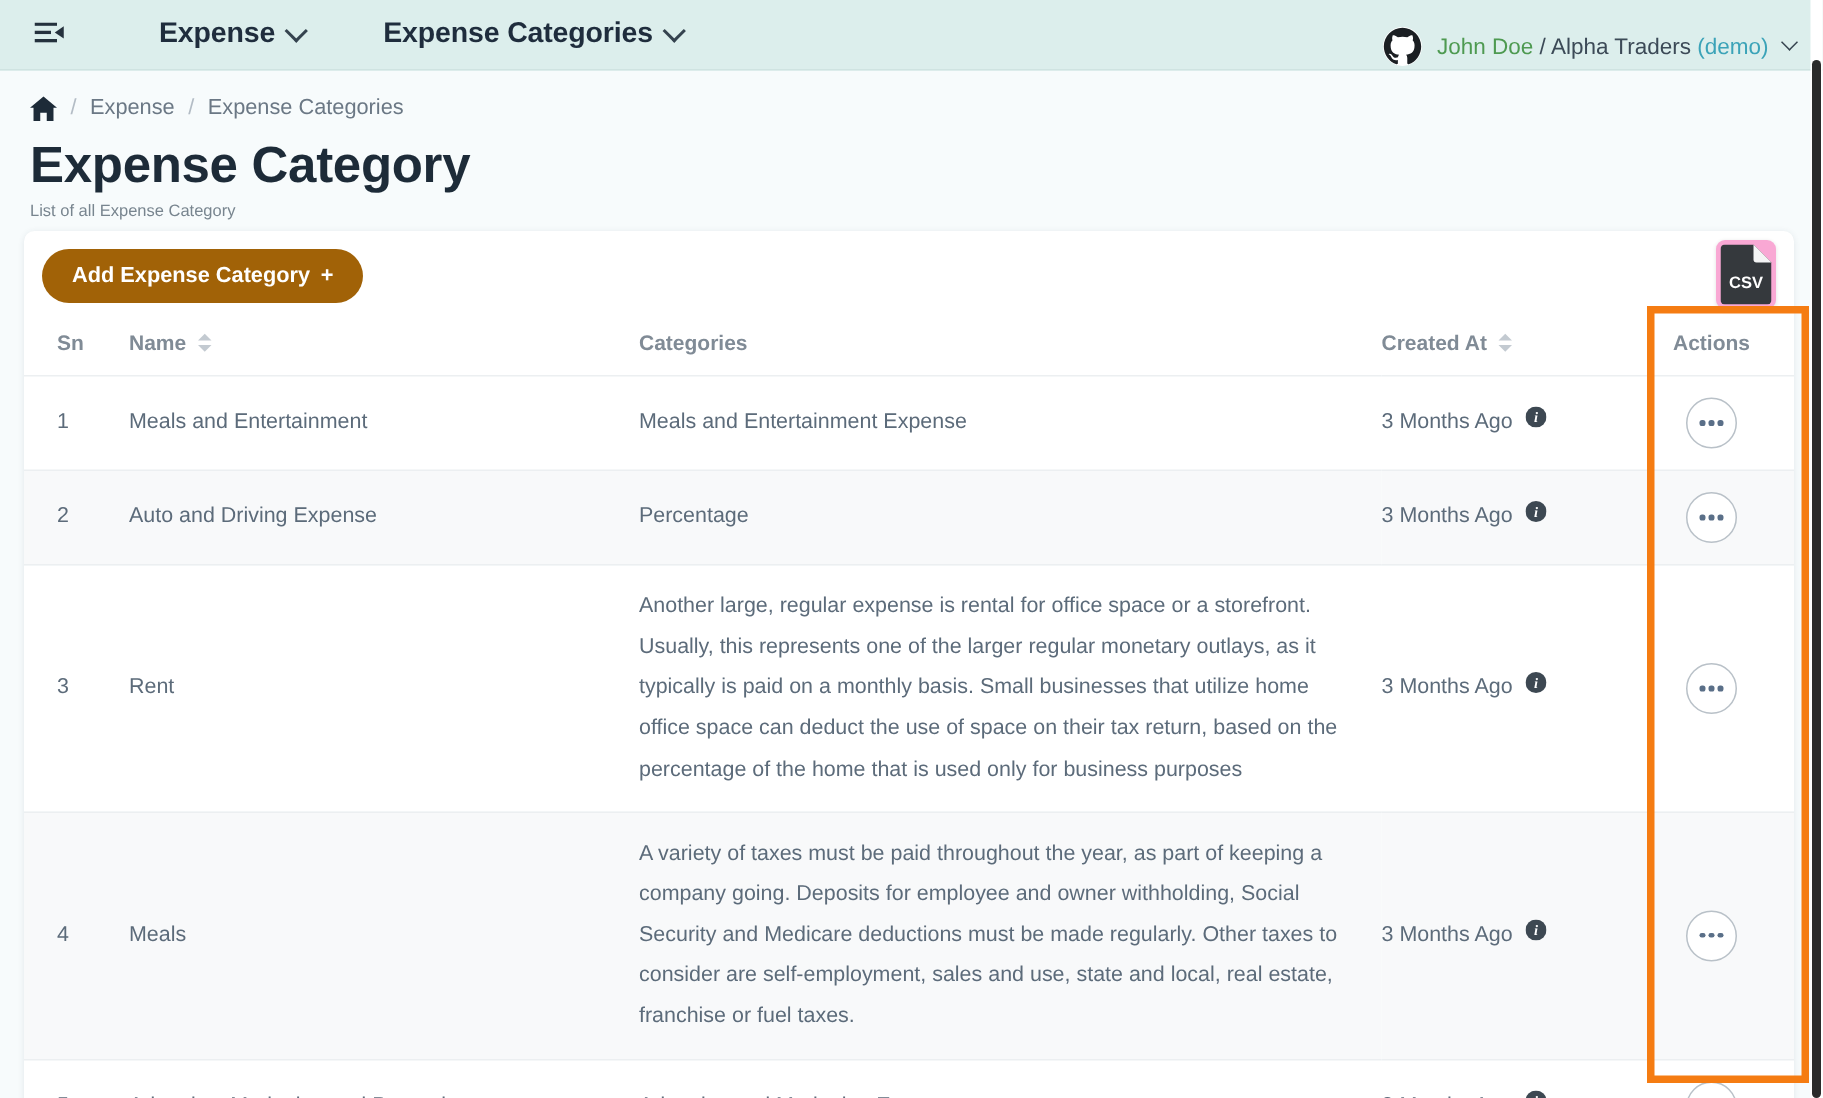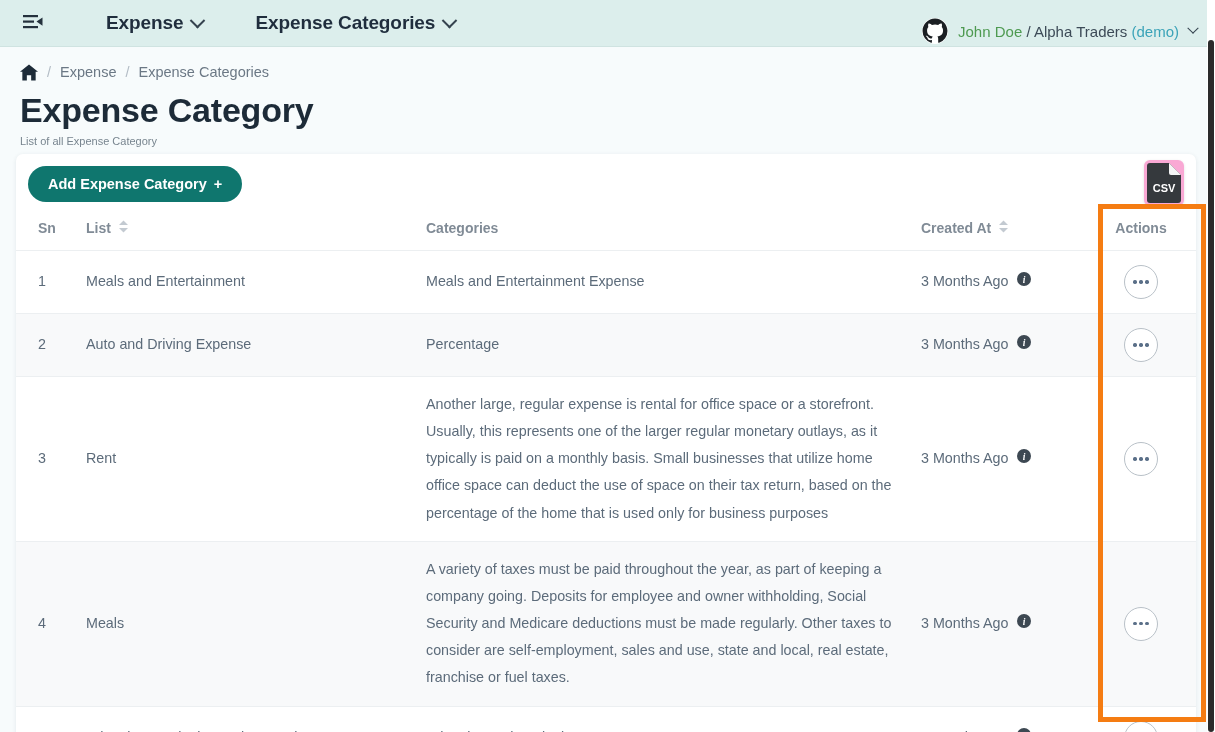--- a/index.html
+++ b/index.html
@@ -123,21 +123,21 @@
   }
   .card-top {
     padding: 12px 0 0 12px;
     position: relative;
     height: 58px;
   }
   .add-btn {
     display: inline-flex;
     align-items: center;
     gap: 7px;
-    background: #0f766e;
+    background: #a16207;
     color: #fff;
     border: none;
     border-radius: 20px;
     padding: 10px 20px 10px 20px;
     font-size: 14.5px;
     font-weight: bold;
     font-family: "Liberation Sans", sans-serif;
     cursor: pointer;
   }
   .csv-btn {
@@ -156,21 +156,21 @@
   table { width: 100%; border-collapse: collapse; table-layout: fixed; }
   thead th {
     text-align: left;
     font-size: 14px;
     font-weight: bold;
     color: #808b96;
     padding: 8px 0 14px 0;
     border-bottom: 1px solid #eceff1;
     vertical-align: middle;
   }
-  .th-inner { display: flex; align-items: flex-start; gap: 7px; }
+  .th-inner { display: flex; align-items: center; gap: 7px; }
   .sort-ico { display: inline-flex; flex-direction: column; gap: 1px; }
   .col-sn   { width: 70px;  padding-left: 22px !important; }
   .col-name { width: 340px; }
   .col-desc { width: 495px; }
   .col-date { width: 165px; }
   .col-act  { width: 110px; text-align: center; }
   .col-act .th-inner { justify-content: center; }
 
   tbody td {
     font-size: 14.3px;
@@ -311,21 +311,21 @@
   <table>
     <thead>
       <tr>
         <th class="col-sn">
           <div class="th-inner">
             <span>Sn</span>
           </div>
         </th>
         <th class="col-name">
           <div class="th-inner">
-            <span>List</span>
+            <span>Name</span>
             <span class="sort-ico">
               <svg width="11" height="13" viewBox="0 0 11 13" aria-hidden="true">
                 <path d="M5.5 0.5 L10 5 H1 Z" fill="#c3cad1"></path>
                 <path d="M5.5 12.5 L10 8 H1 Z" fill="#c3cad1"></path>
               </svg>
             </span>
           </div>
         </th>
         <th class="col-desc">
           <div class="th-inner">

